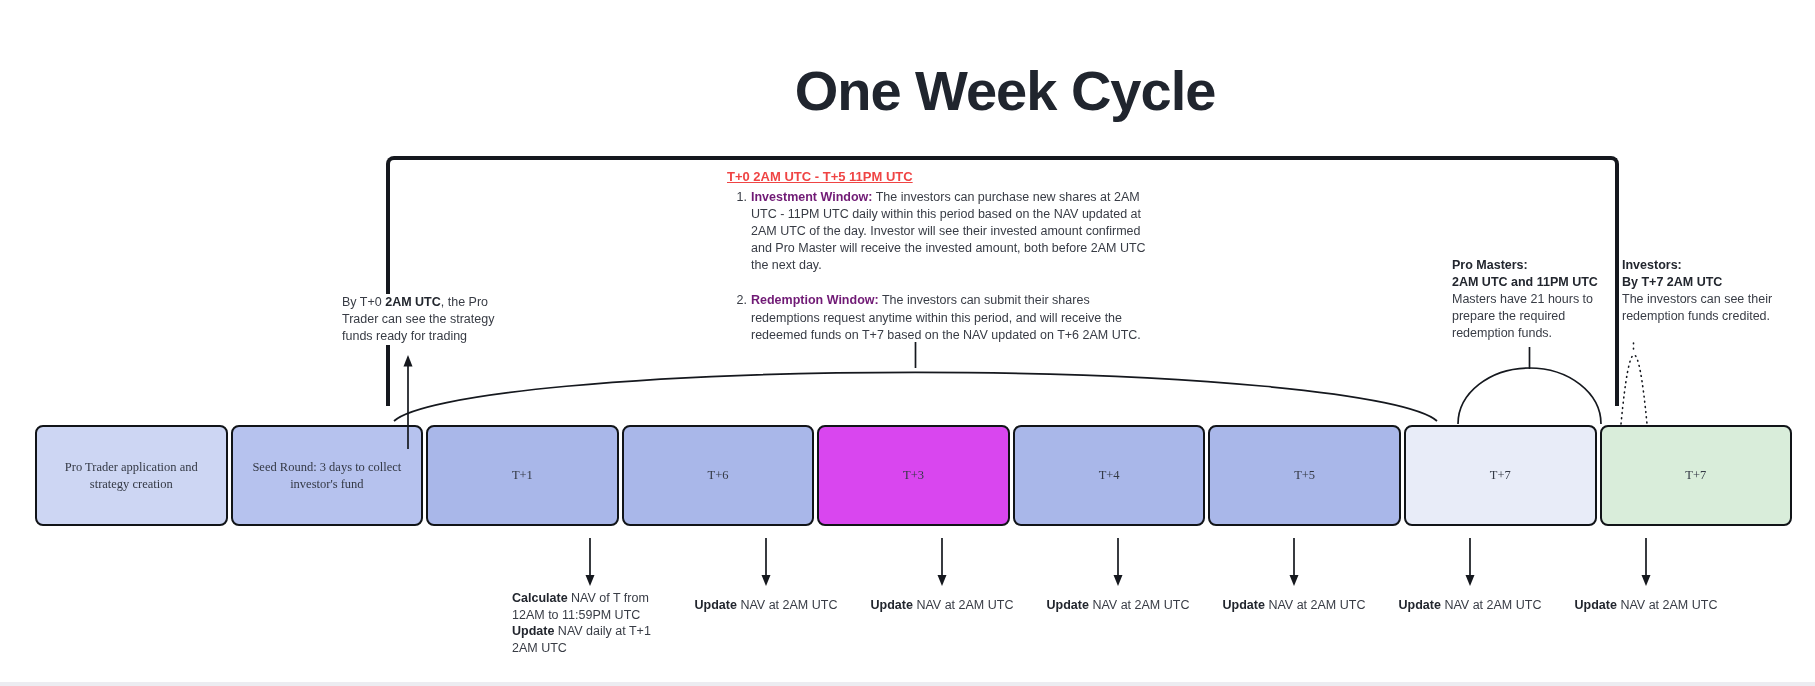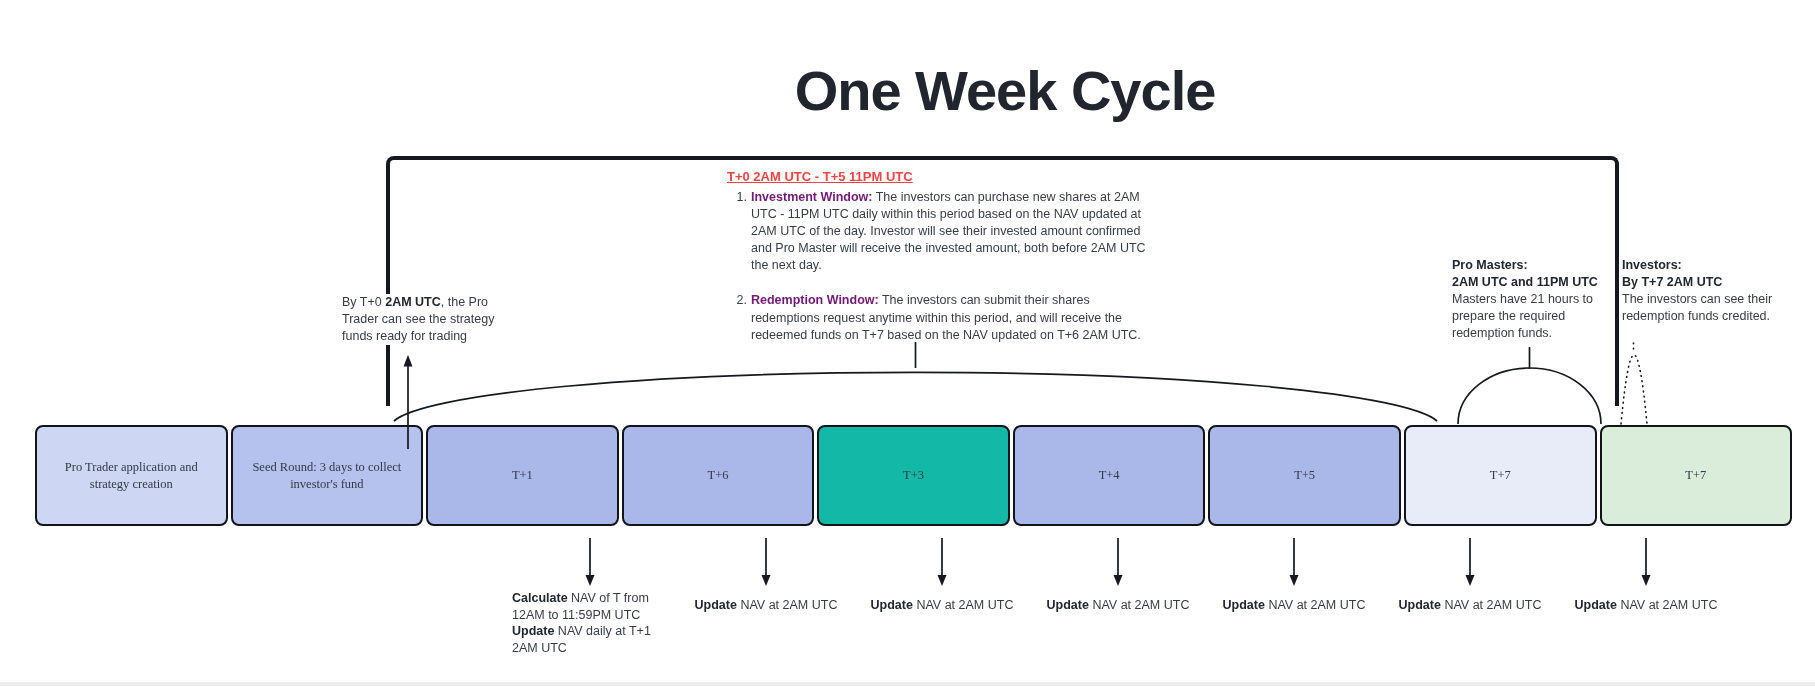--- a/index.html
+++ b/index.html
@@ -116,21 +116,21 @@
     </div>
   <div class="tbox" style="background: rgb(182, 194, 238);">
       <span>Seed Round: 3 days  to collect investor's fund</span>
     </div>
   <div class="tbox" style="background: rgb(169, 183, 233);">
       <span>T+1</span>
     </div>
   <div class="tbox" style="background: rgb(169, 183, 233);">
       <span>T+6</span>
     </div>
-  <div class="tbox" style="background: #14b8a6;">
+  <div class="tbox" style="background: #d946ef;">
       <span>T+3</span>
     </div>
   <div class="tbox" style="background: rgb(169, 183, 233);">
       <span>T+4</span>
     </div>
   <div class="tbox" style="background: rgb(169, 183, 233);">
       <span>T+5</span>
     </div>
   <div class="tbox" style="background: rgb(232, 236, 248);">
       <span>T+7</span>

